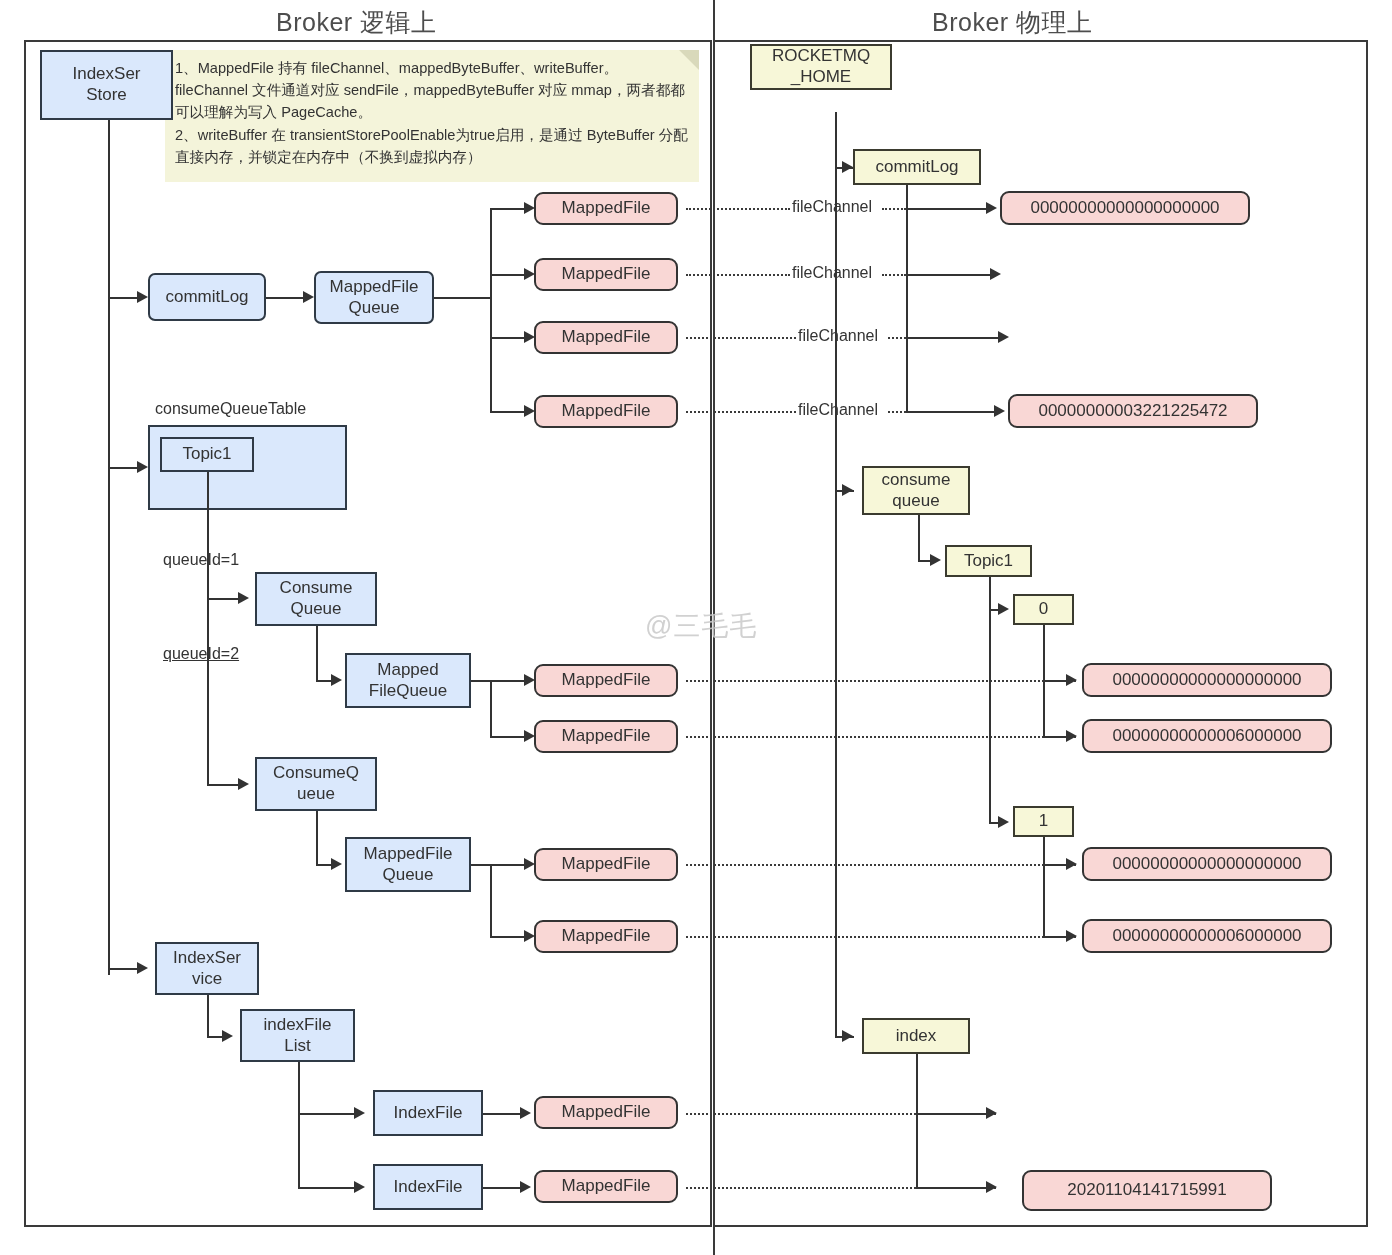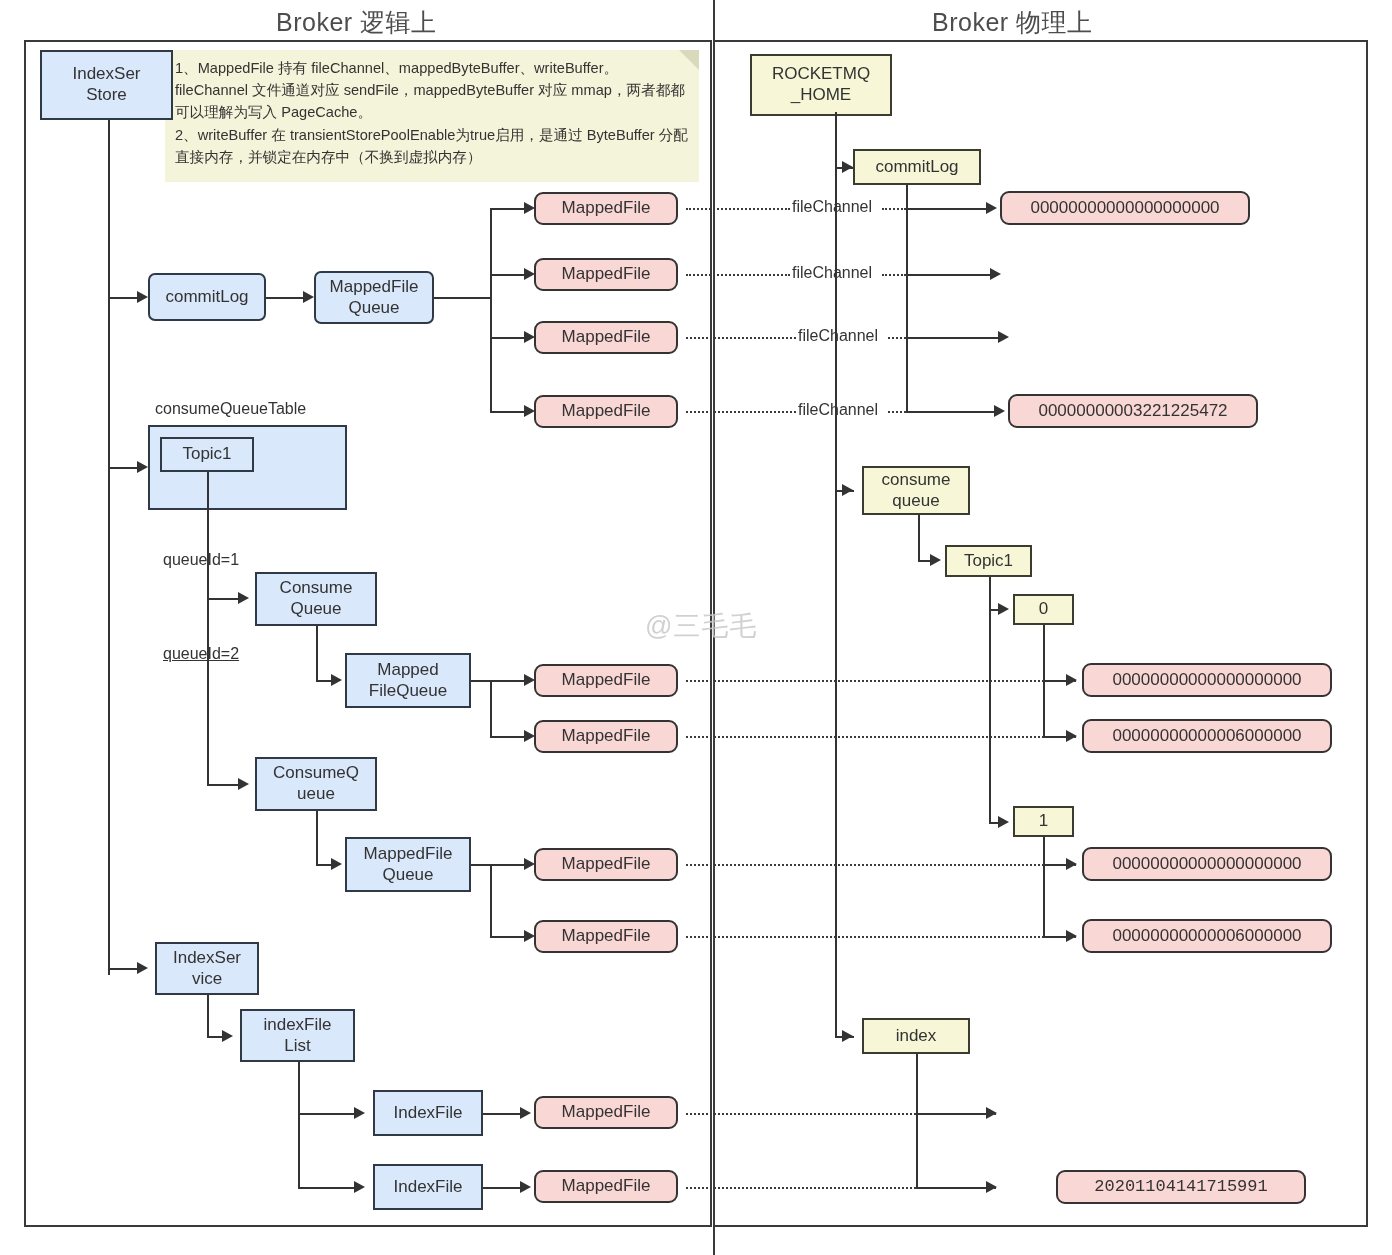--- a/index.html
+++ b/index.html
@@ -182,21 +182,21 @@
   <div class="lbl" style="left:798px;top:401px;">fileChannel</div>
   <div class="hd" style="left:888px;top:411px;width:18px;"></div>
 
   <div class="hd" style="left:686px;top:680px;width:390px;"></div>
   <div class="hd" style="left:686px;top:736px;width:390px;"></div>
   <div class="hd" style="left:686px;top:864px;width:390px;"></div>
   <div class="hd" style="left:686px;top:936px;width:390px;"></div>
   <div class="hd" style="left:686px;top:1113px;width:310px;"></div>
   <div class="hd" style="left:686px;top:1187px;width:310px;"></div>
 
-  <div class="node yellow" style="left:750px;top:54px;width:142px;height:62px;white-space:pre-line;">ROCKETMQ
+  <div class="node yellow" style="left:750px;top:44px;width:142px;height:46px;white-space:pre-line;">ROCKETMQ
 _HOME</div>
 
   <div class="v" style="left:835px;top:112px;height:925px;"></div>
 
   <div class="h" style="left:835px;top:167px;width:19px;"></div>
   <div class="arw" style="left:842px;top:161px;"></div>
   <div class="node yellow" style="left:853px;top:149px;width:128px;height:36px;">commitLog</div>
 
   <div class="v" style="left:906px;top:185px;height:226px;"></div>
 
@@ -250,15 +250,15 @@
 
   <div class="h" style="left:835px;top:1036px;width:19px;"></div>
   <div class="arw" style="left:842px;top:1030px;"></div>
   <div class="node yellow" style="left:862px;top:1018px;width:108px;height:36px;">index</div>
 
   <div class="v" style="left:916px;top:1054px;height:133px;"></div>
   <div class="h" style="left:916px;top:1113px;width:74px;"></div>
   <div class="arw" style="left:986px;top:1107px;"></div>
   <div class="h" style="left:916px;top:1187px;width:74px;"></div>
   <div class="arw" style="left:986px;top:1181px;"></div>
-  <div class="node pink" style="left:1056px;top:1170px;width:250px;height:34px;font-family:Liberation Mono, monospace;">20201104141715991</div>
+  <div class="node pink" style="left:1022px;top:1170px;width:250px;height:41px;">20201104141715991</div>
 
 </div>
 
 </body></html>

